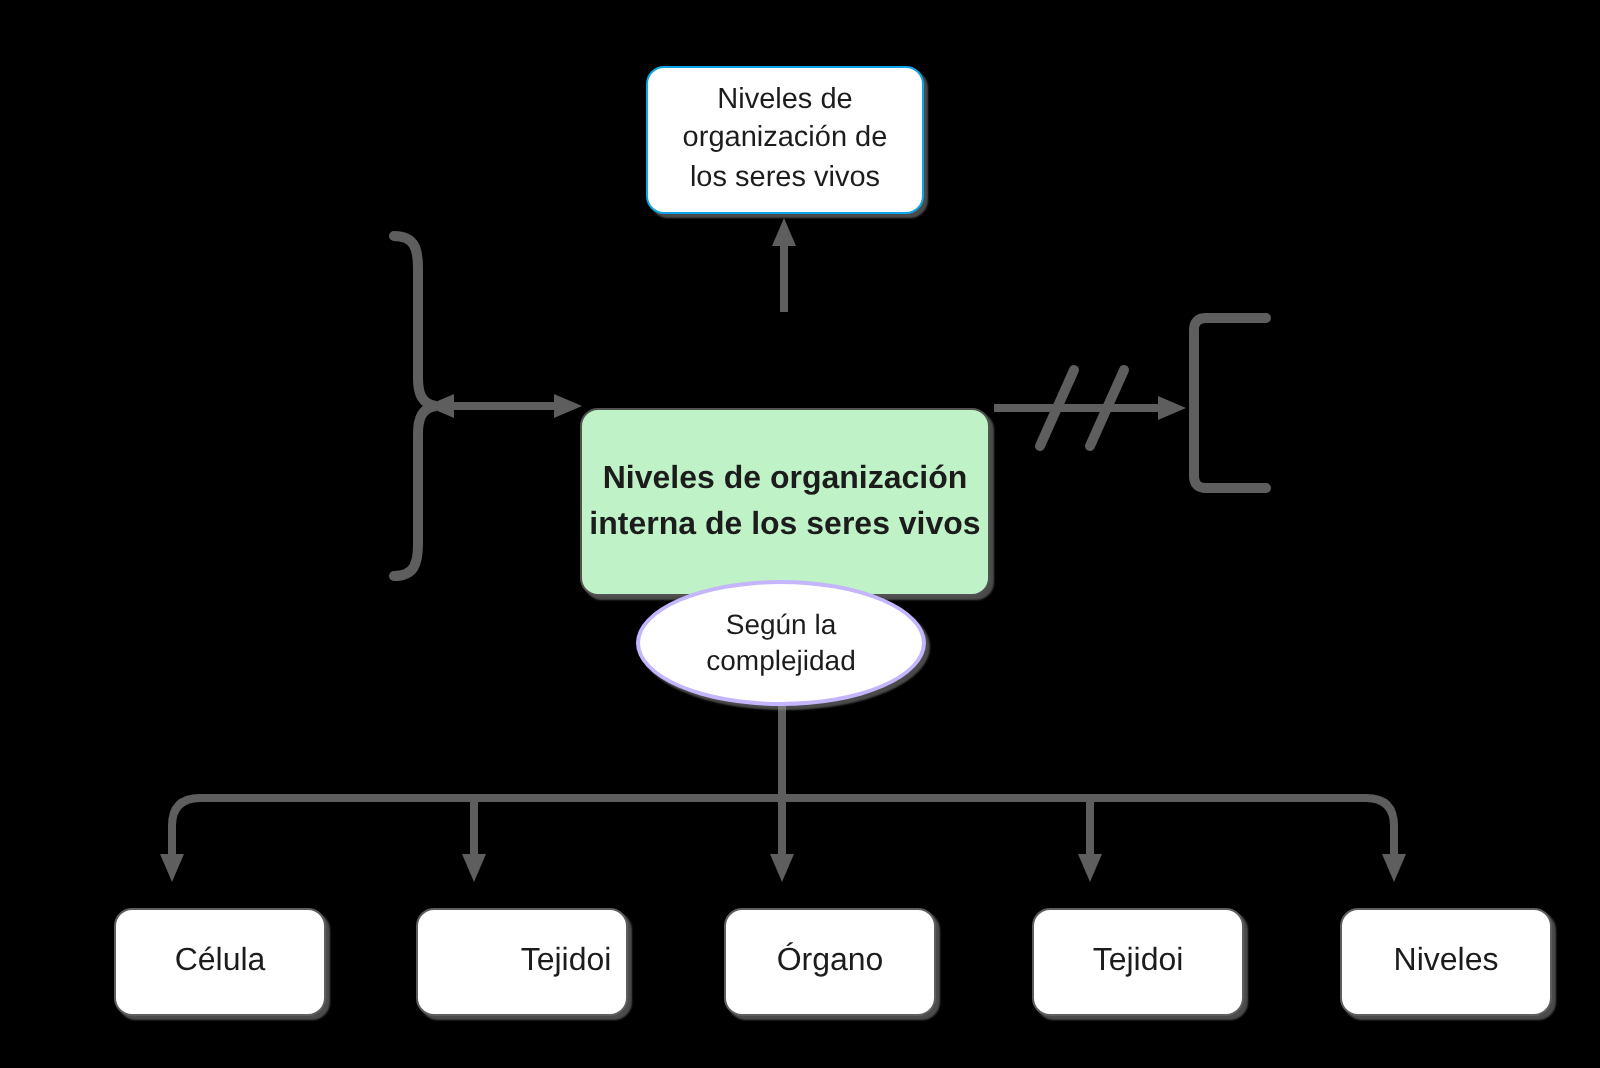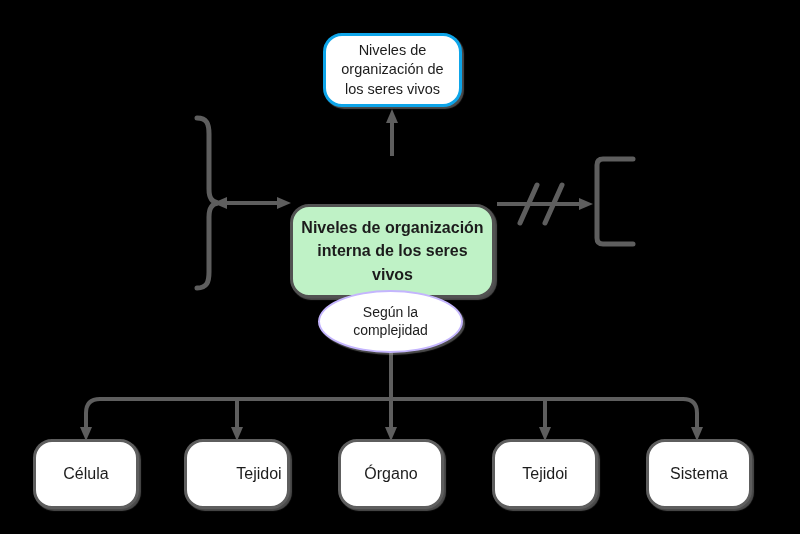--- a/index.html
+++ b/index.html
@@ -19,22 +19,22 @@
   }
   .node {
     position: absolute;
     box-sizing: border-box;
     display: flex;
     align-items: center;
     justify-content: center;
     text-align: center;
     color: #1c1c1c;
     background: #ffffff;
-    border: 3px solid #0ea5e9;
-    border-radius: 19px;
+    border: 1px solid #0ea5e9;
+    border-radius: 9px;
     box-shadow: 2px 2px 1px rgba(150,150,150,0.5);
   }
   .node-top {
     left: 323px; top: 33px; width: 139px; height: 74px;
     font-size: 14.5px; line-height: 1.32;
     padding: 4px 8px;
   }
   .node-center {
     left: 290px; top: 156px; width: 205px; height: 94px;
     background: #bff2c6;
@@ -44,23 +44,24 @@
     margin-top: 48px;
   }
   .node-ellipse {
     left: 318px; top: 290px; width: 145px; height: 63px;
     border: 2px solid #c4b5fd;
     border-radius: 50%;
     font-size: 14px; line-height: 1.25;
     padding: 2px 12px;
   }
   .node-leaf {
-    top: 439px; width: 106px; height: 70px;
+    top: 454px; width: 106px; height: 54px;
     font-size: 16px;
     border-color: #5e5e5e;
+    margin-left: 24px;
   }
   .leaf-0 { left: 33px; }
   .leaf-1 { left: 184px; padding-left: 44px; }
   .leaf-2 { left: 338px; }
   .leaf-3 { left: 492px; }
   .leaf-4 { left: 646px; }
 </style>
 </head>
 <body>
 
@@ -144,16 +145,16 @@
   <div class="node node-leaf leaf-1">
     <span>Tejidoi</span>
   </div>
   <div class="node node-leaf leaf-2">
     <span>Órgano</span>
   </div>
   <div class="node node-leaf leaf-3">
     <span>Tejidoi</span>
   </div>
   <div class="node node-leaf leaf-4">
-    <span>Sistema</span>
+    <span>Niveles</span>
   </div>
 
 </div>
 
 </body></html>

